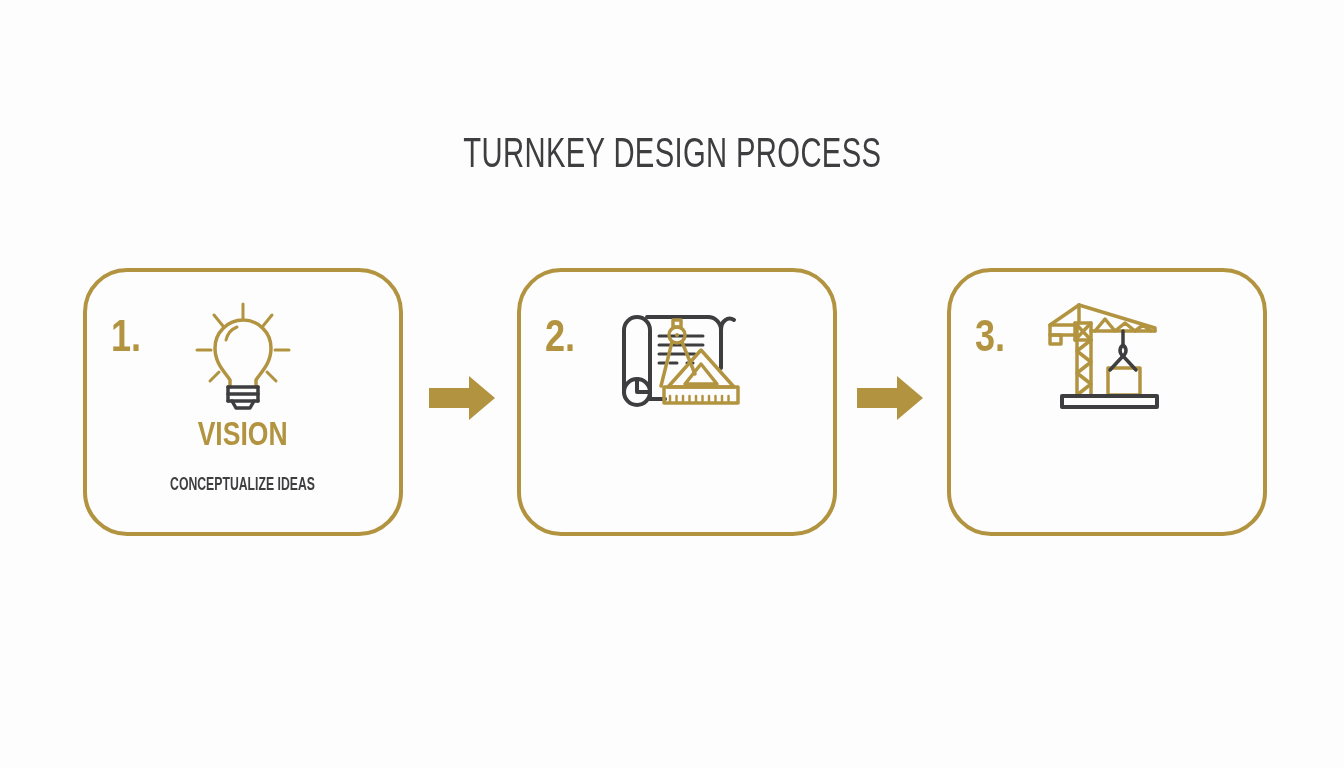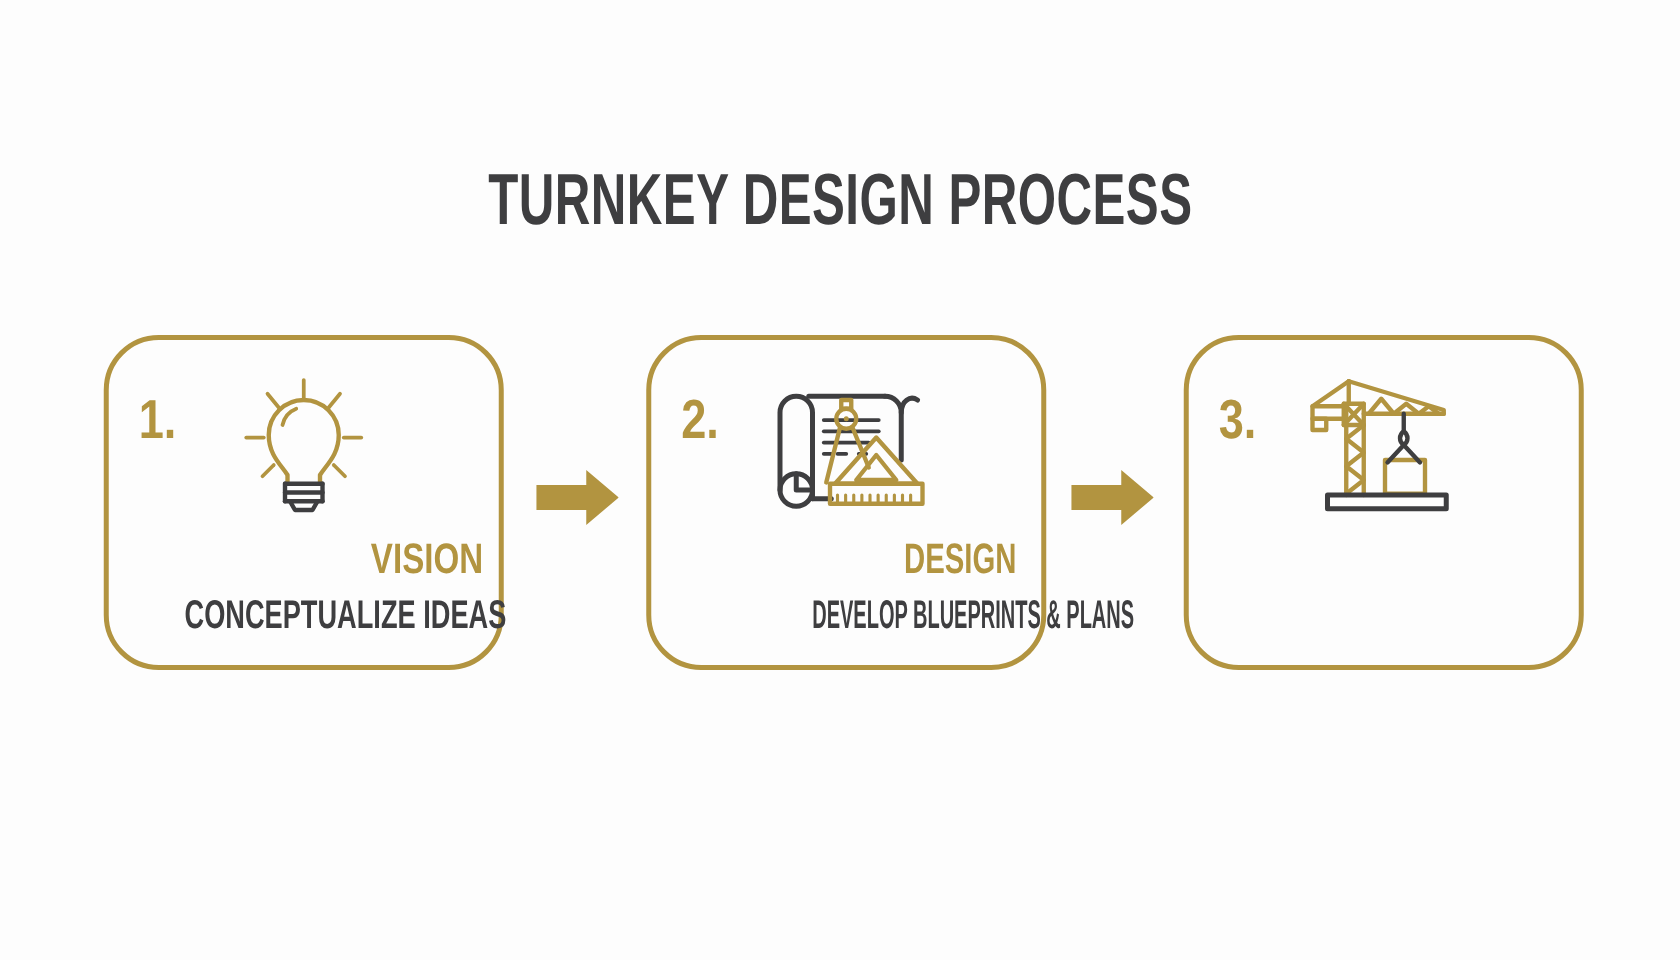--- a/index.html
+++ b/index.html
@@ -4,47 +4,47 @@
 <style>
   :root{ --gold:#B29440; --dark:#3E3E40; --bg:#FDFDFD; }
   html,body{margin:0;padding:0;}
   body{
     width:1344px;height:768px;position:relative;overflow:hidden;
     background:var(--bg);
     font-family:"Liberation Sans", sans-serif;
   }
   .page-title{
     position:absolute;top:131px;left:0;width:100%;
-    text-align:center;font-size:58px;font-weight:700;line-height:1;
+    text-align:center;font-size:43px;font-weight:400;line-height:1;
     color:var(--dark);white-space:nowrap;
   }
   .cond{display:inline-block;transform-origin:center;}
   .page-title .cond{transform:scaleX(0.68);letter-spacing:0.5px;}
 
   .card{
     position:absolute;top:268px;width:312px;height:260px;
     border:4px solid var(--gold);border-radius:44px;background:transparent;
   }
   .c1{left:83px;} .c2{left:517px;} .c3{left:947px;}
 
   .num{
     position:absolute;left:24px;top:42px;font-size:44px;font-weight:700;line-height:1;
     color:var(--gold);
   }
   .num .cond{transform:scaleX(0.82);transform-origin:left top;}
 
   .icon-wrap{position:absolute;top:28px;left:0;width:100%;display:flex;justify-content:center;}
 
   .step-title{
-    position:absolute;top:158px;left:0;width:100%;text-align:right;
+    position:absolute;top:144px;left:0;width:100%;text-align:center;
     font-size:34px;font-weight:700;line-height:1;color:var(--gold);white-space:nowrap;
   }
   .step-sub{
     position:absolute;top:203px;left:0;width:100%;text-align:center;
-    font-size:32px;font-weight:700;line-height:1;color:var(--dark);white-space:nowrap;
+    font-size:18px;font-weight:700;line-height:1;color:var(--dark);white-space:nowrap;
   }
   .t1{transform:scaleX(0.78);} .t2{transform:scaleX(0.69);} .t3{transform:scaleX(0.75);}
   .s1{transform:scaleX(0.68);} .s2{transform:scaleX(0.50);} .s3{transform:scaleX(0.65);}
 
   .arrow{position:absolute;top:374px;width:66px;height:48px;}
   .a1{left:429px;} .a2{left:857px;}
 
   svg{display:block;}
   .g{stroke:var(--gold);fill:none;stroke-linecap:round;stroke-linejoin:round;}
   .d{stroke:var(--dark);fill:none;stroke-linecap:round;stroke-linejoin:round;}
@@ -138,26 +138,20 @@
         <path d="M82.5,96 V102"></path>
           <path d="M89,96 V102"></path>
           <path d="M95.5,96 V102"></path>
         <path d="M102,96 V102"></path>
           <path d="M108.5,96 V102"></path>
           <path d="M115,96 V102"></path>
         <path d="M121.5,96 V102"></path>
       </g>
     </svg>
   </div>
-  <div class="step-title">
-    <span class="cond t2">DESIGN</span>
-  </div>
-  <div class="step-sub">
-    <span class="cond s2">DEVELOP BLUEPRINTS &amp; PLANS</span>
-  </div>
 </div>
 
 <div class="arrow a2">
   <svg width="66" height="48" viewBox="0 0 66 48">
     <polygon class="gf" points="0,14 40,14 40,2 66,24 40,46 40,34 0,34"></polygon>
   </svg>
 </div>
 
 <div class="card c3">
   <div class="num">

